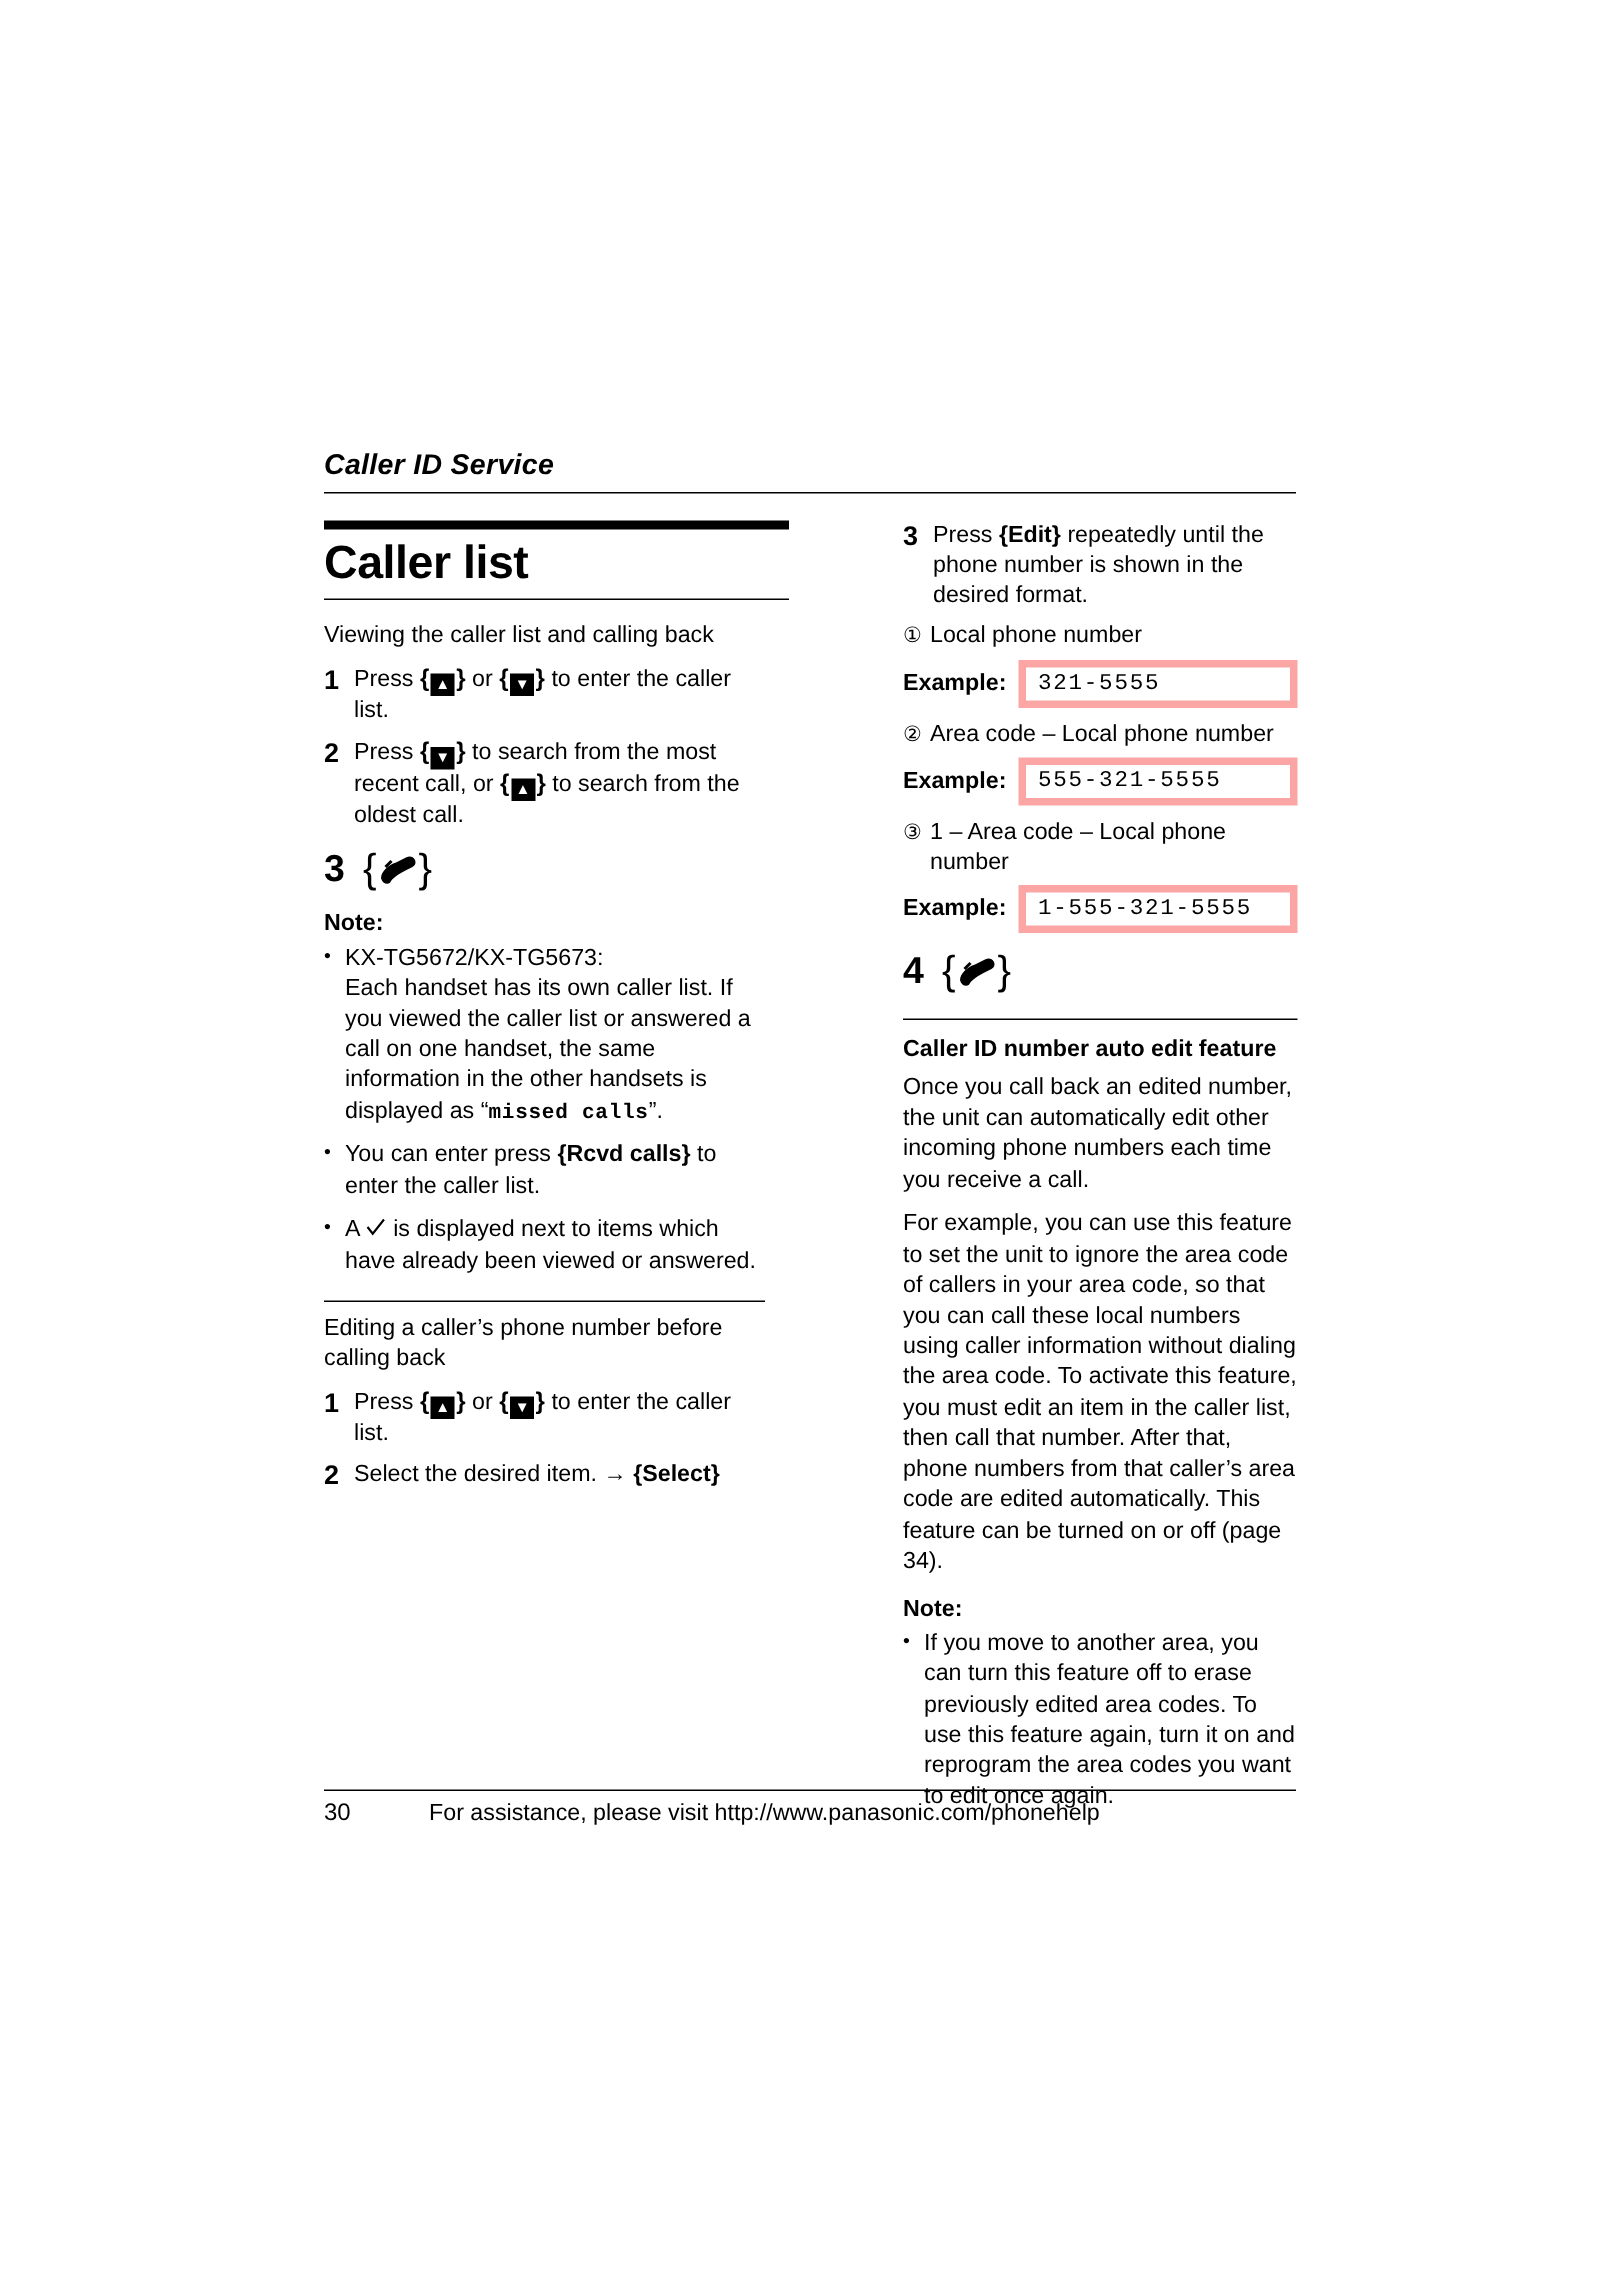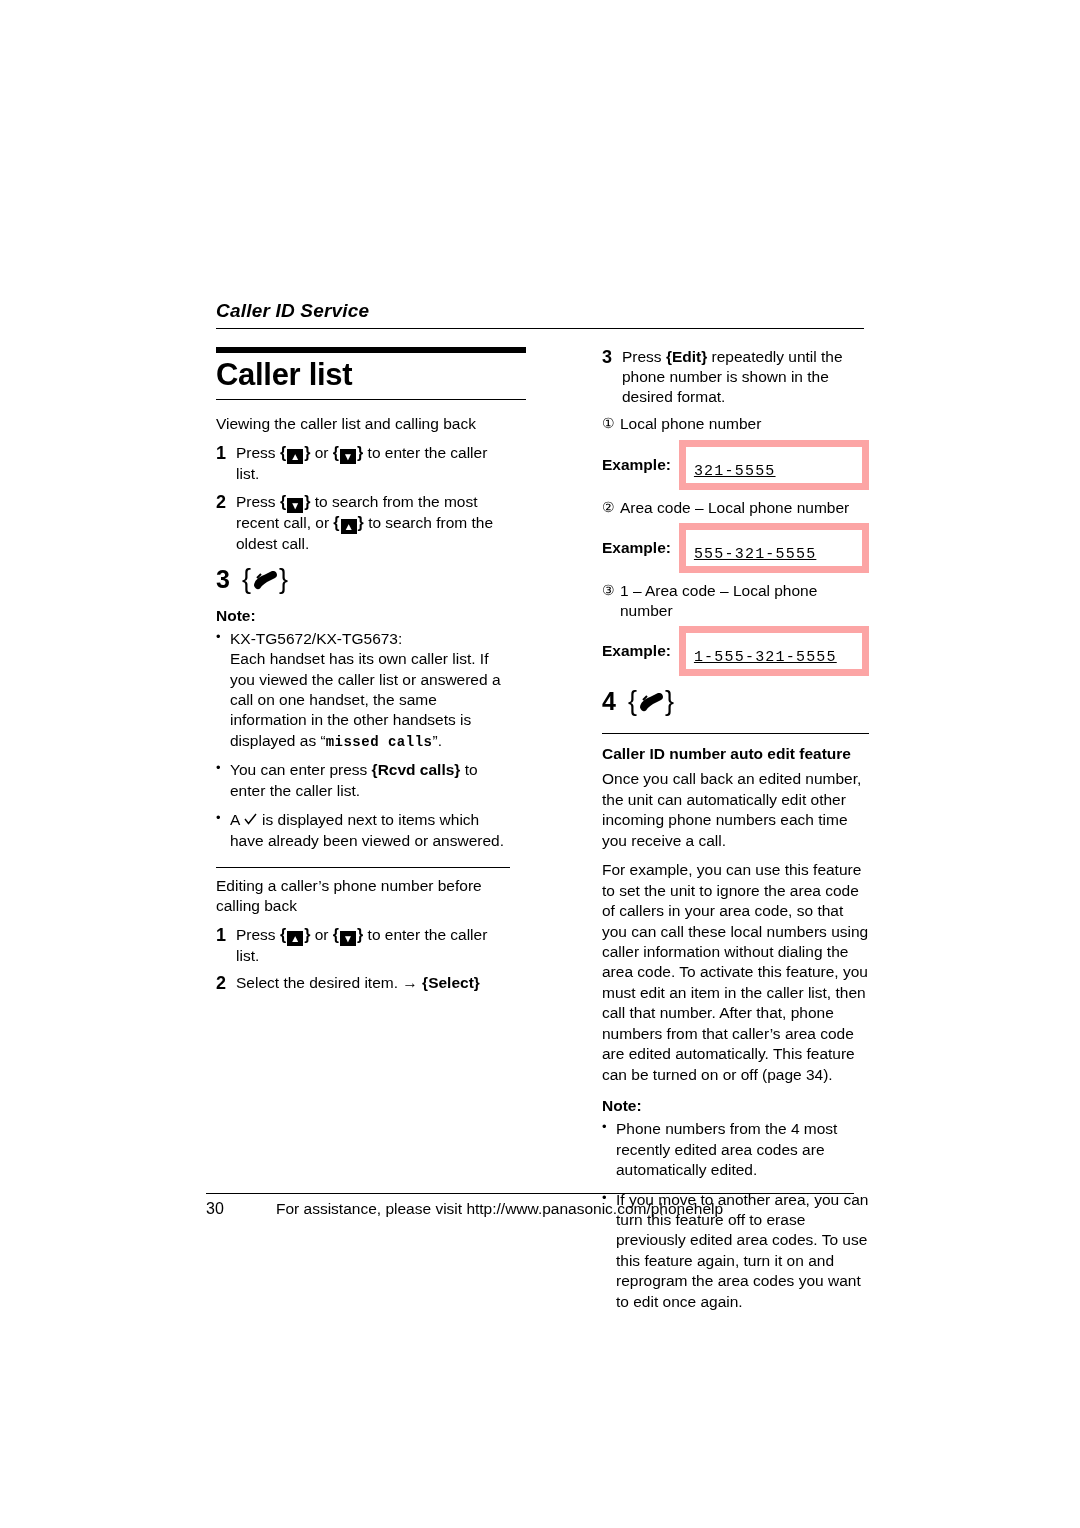--- a/index.html
+++ b/index.html
@@ -190,48 +190,47 @@
     display: flex;
     align-items: center;
     margin: 5px 0 8px 0;
   }
   .example-label {
     font-weight: bold;
     font-size: 15.5px;
     margin-right: 8px;
   }
   .example-box {
-    border: 7px solid #fca5a5;
-    padding: 16px 8px 3px 8px;
+    border: 5px solid #fca5a5;
+    padding: 2px 8px 3px 8px;
     font-family: "Liberation Mono", monospace;
     font-size: 15px;
     letter-spacing: 1.2px;
     min-width: 160px;
-    text-decoration: underline;
   }
   .sub-item {
     display: flex;
     font-size: 15.5px;
     line-height: 1.3;
     margin: 3px 0 2px 0;
   }
   .sub-item .cnum {
     flex: 0 0 18px;
     font-size: 14px;
   }
   h3.bold-head {
     font-size: 15.5px;
     font-weight: bold;
     margin: 10px 0 6px 0;
     line-height: 1.25;
   }
   
   .footer {
     position: absolute;
-    left: 206px;
+    left: 216px;
     top: 1193px;
     width: 648px;
   }
   .footer-rule {
     border-top: 1px solid #000;
     width: 648px;
   }
   .footer-inner {
     display: flex;
     align-items: baseline;
@@ -367,21 +366,20 @@
         </div>
 
         <div class="sect-rule"></div>
 
         <h3 class="bold-head">Caller ID number auto edit feature</h3>
         <p class="para">Once you call back an edited number, the unit can automatically edit other incoming phone numbers each time you receive a call.</p>
         <p class="para">For example, you can use this feature to set the unit to ignore the area code of callers in your area code, so that you can call these local numbers using caller information without dialing the area code. To activate this feature, you must edit an item in the caller list, then call that number. After that, phone numbers from that caller’s area code are edited automatically. This feature can be turned on or off (page 34).</p>
 
         <div class="note-head">Note:</div>
         <ul class="bullets">
-          <li>Phone numbers from the 4 most recently edited area codes are automatically edited.</li>
           <li>If you move to another area, you can turn this feature off to erase previously edited area codes. To use this feature again, turn it on and reprogram the area codes you want to edit once again.</li>
         </ul>
 
       </div>
     </div>
   </div>
 
   <div class="footer">
     <div class="footer-rule"></div>
     <div class="footer-inner">

